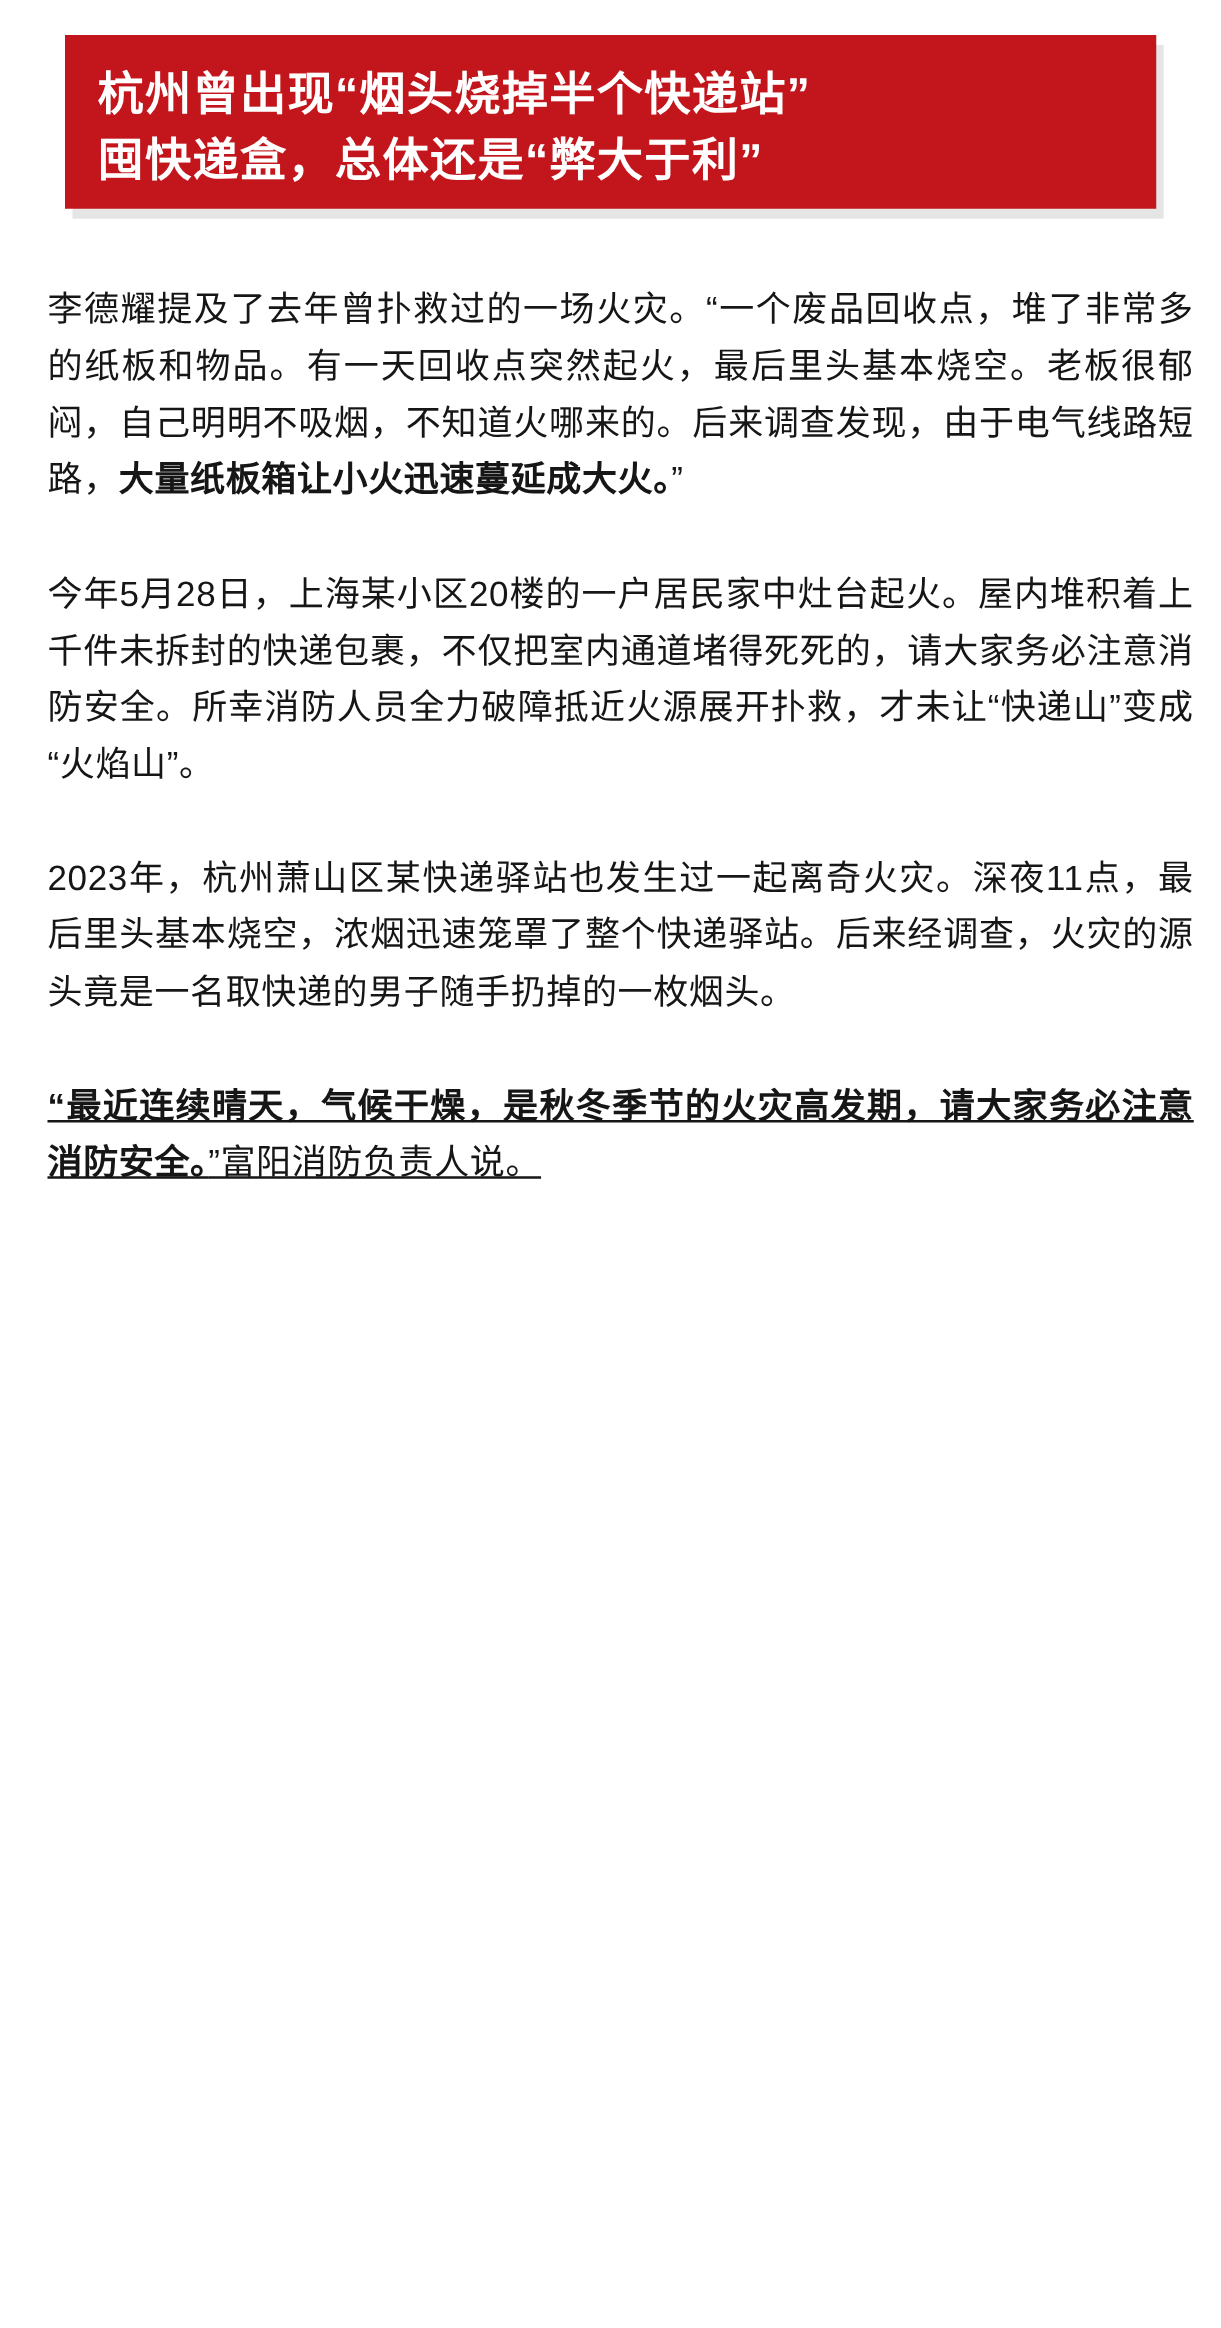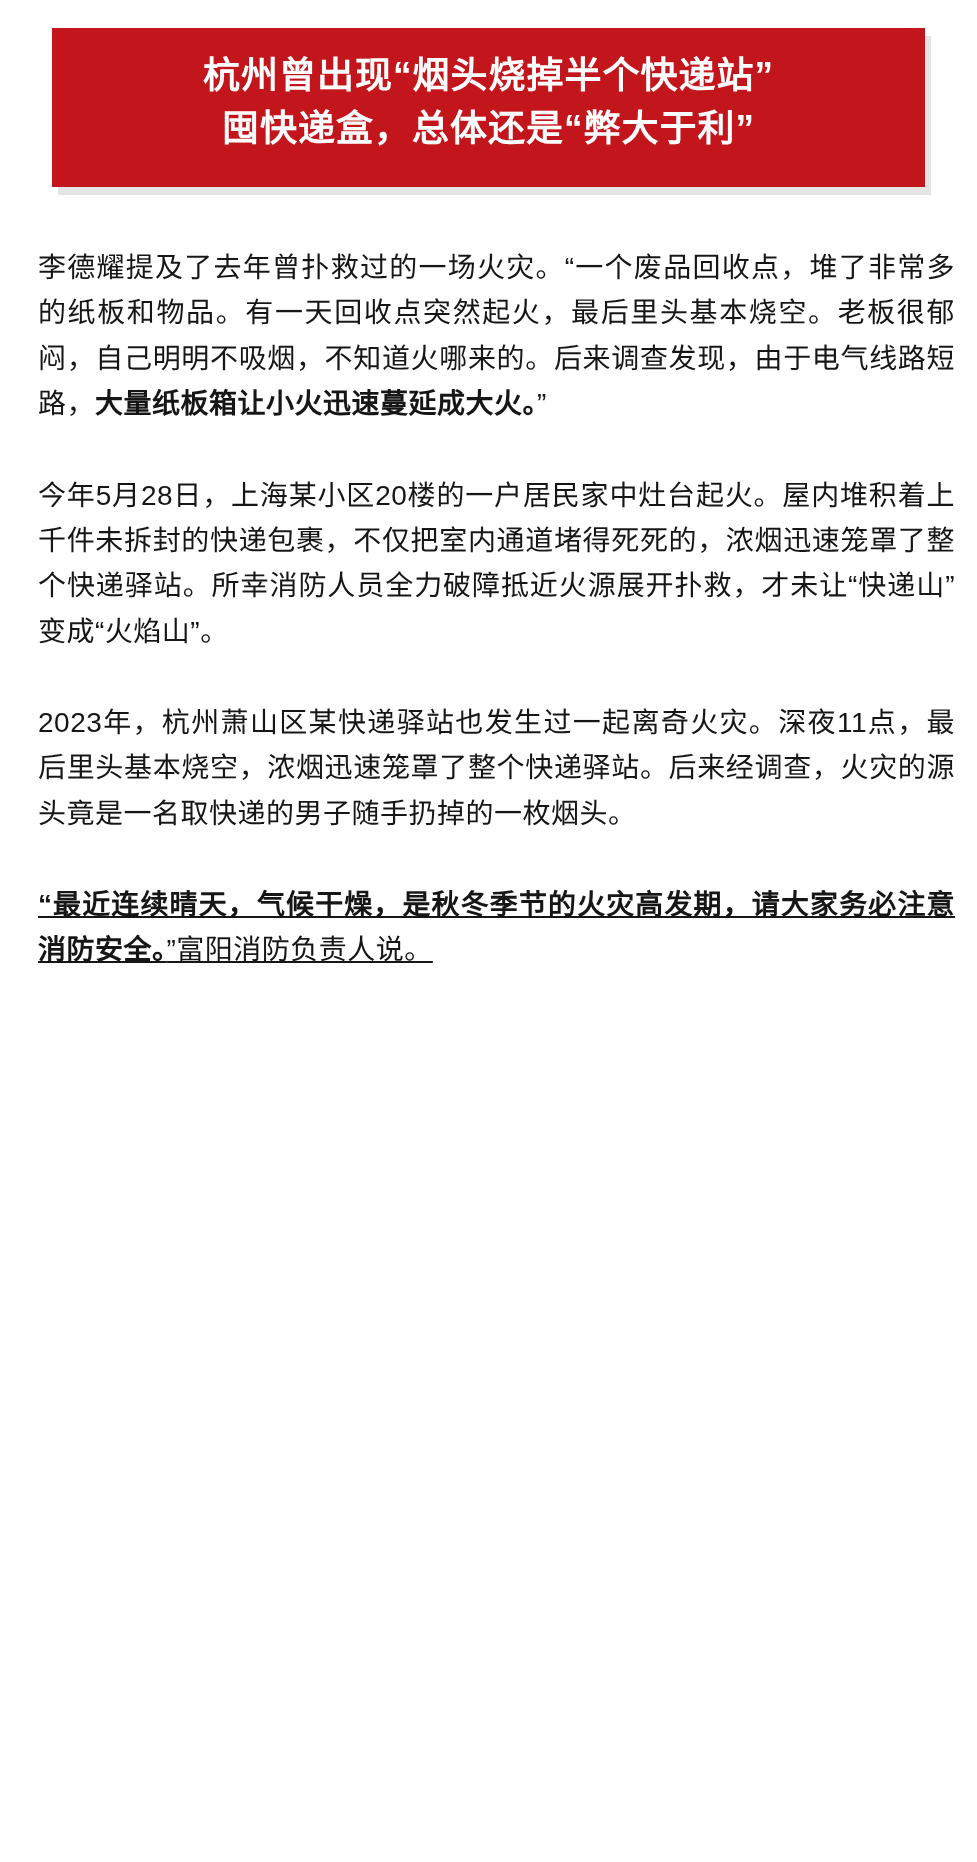--- a/index.html
+++ b/index.html
@@ -25,22 +25,22 @@
 
   
   .banner-wrap {
     padding: 28px 52px 0 52px;
     box-sizing: border-box;
   }
   .banner {
     background: #c3161c;
     color: #ffffff;
     box-sizing: border-box;
-    padding: 22px 26px 32px 26px;
-    text-align: center;
+    padding: 22px 26px 12px 26px;
+    text-align: left;
     position: relative;
     box-shadow: 6px 8px 0 rgba(0,0,0,0.10);
   }
   .banner-line {
     font-size: 37px;
     font-weight: bold;
     line-height: 1.42;
     letter-spacing: 1px;
     white-space: nowrap;
   }
@@ -71,18 +71,18 @@
 
   <div class="banner-wrap">
     <div class="banner">
       <div class="banner-line">杭州曾出现“烟头烧掉半个快递站”</div>
       <div class="banner-line">囤快递盒，总体还是“弊大于利”</div>
     </div>
   </div>
 
   <div class="article">
     <p class="para"><span>李德耀提及了去年曾扑救过的一场火灾。“一个废品回收点，堆了非常多的纸板和物品。有一天回收点突然起火，最后里头基本烧空。老板很郁闷，自己明明不吸烟，不知道火哪来的。后来调查发现，由于电气线路短路，</span><span class="b">大量纸板箱让小火迅速蔓延成大火。</span><span>”</span></p>
-    <p class="para"><span>今年5月28日，上海某小区20楼的一户居民家中灶台起火。屋内堆积着上千件未拆封的快递包裹，不仅把室内通道堵得死死的，浓烟迅速笼罩了整个快递驿站。所幸消防人员全力破障抵近火源展开扑救，才未让“快递山”变成“火焰山”。</span></p>
+    <p class="para"><span>今年5月28日，上海某小区20楼的一户居民家中灶台起火。屋内堆积着上千件未拆封的快递包裹，不仅把室内通道堵得死死的，请大家务必注意消防安全。所幸消防人员全力破障抵近火源展开扑救，才未让“快递山”变成“火焰山”。</span></p>
     <p class="para"><span>2023年，杭州萧山区某快递驿站也发生过一起离奇火灾。深夜11点，最后里头基本烧空，浓烟迅速笼罩了整个快递驿站。后来经调查，火灾的源头竟是一名取快递的男子随手扔掉的一枚烟头。</span></p>
     <p class="para"><span class="b">“最近连续晴天，气候干燥，是秋冬季节的火灾高发期，请大家务必注意消防安全。</span><span>”富阳消防负责人说。</span></p>
   </div>
 
 </div>
 
 </body></html>

